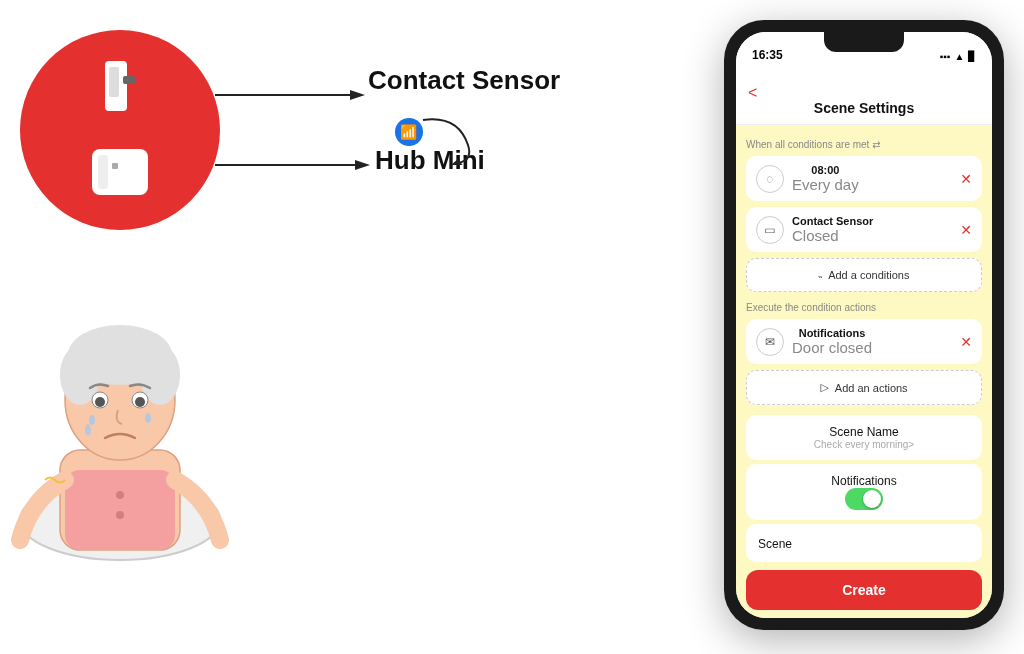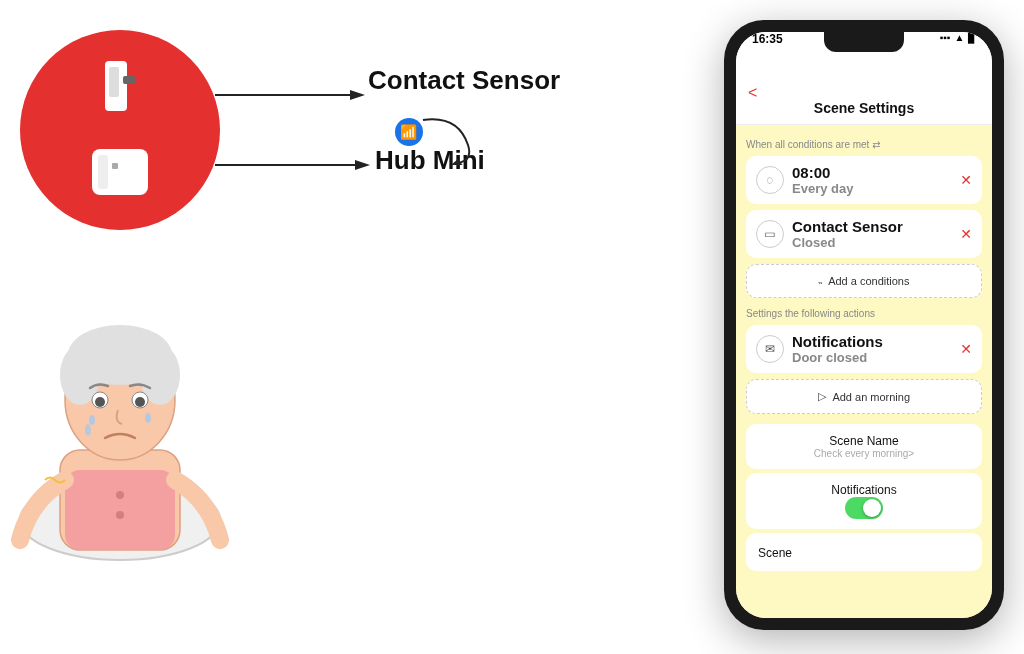--- a/index.html
+++ b/index.html
@@ -59,21 +59,21 @@
       overflow: hidden;
       display: flex;
       flex-direction: column;
     }
 
     
     .status-bar {
       background: #fff;
       height: 30px;
       display: flex;
-      align-items: flex-start;
+      align-items: flex-end;
       justify-content: space-between;
       padding: 0 16px;
       font-size: 11px;
       font-weight: 600;
     }
 
     .status-time {
       font-size: 12px;
       font-weight: 700;
     }
@@ -161,29 +161,29 @@
       border-radius: 50%;
       border: 1.5px solid #ccc;
       display: flex;
       align-items: center;
       justify-content: center;
       font-size: 12px;
       color: #555;
     }
 
     .condition-text h4 {
-      font-size: 15px;
+      font-size: 11px;
       font-weight: 600;
       color: #111;
+      text-align: center;
     }
 
     .condition-text p {
-      font-size: 13px;
+      font-size: 15px;
       color: #888;
-      font-weight: bold;
     }
 
     .remove-btn {
       color: #e53030;
       font-size: 14px;
       font-weight: 300;
       cursor: pointer;
     }
 
     .add-condition-btn {
@@ -451,38 +451,38 @@
         <span class="remove-btn">✕</span>
       </div>
 
       
       <button class="add-condition-btn">
         <span>˵</span>
         <span>Add a conditions</span>
       </button>
 
       
-      <div class="section-label">Settings the following actions</div>
+      <div class="section-label">Execute the condition actions</div>
 
       
       <div class="action-card">
         <div class="condition-left">
           <div class="condition-icon">✉</div>
           <div class="condition-text">
             <h4>Notifications</h4>
             <p>Door closed</p>
           </div>
         </div>
         <span class="remove-btn">✕</span>
       </div>
 
       
       <button class="add-action-btn">
         <span>▷</span>
-        <span>Add an morning</span>
+        <span>Add an actions</span>
       </button>
 
       
       <div class="settings-row">
         <span class="settings-row-label">Scene Name</span>
         <div class="settings-row-value">
           <span>Check every morning</span>
           <span>&gt;</span>
         </div>
       </div>
@@ -492,16 +492,17 @@
         <span class="settings-row-label">Notifications</span>
         <div class="toggle"></div>
       </div>
 
       
       <div class="test-row">
         <span class="test-label">Scene</span>
       </div>
 
       
+      <button class="create-btn">Create</button>
 
     </div>
   </div>
 </div>
 
 </body></html>

